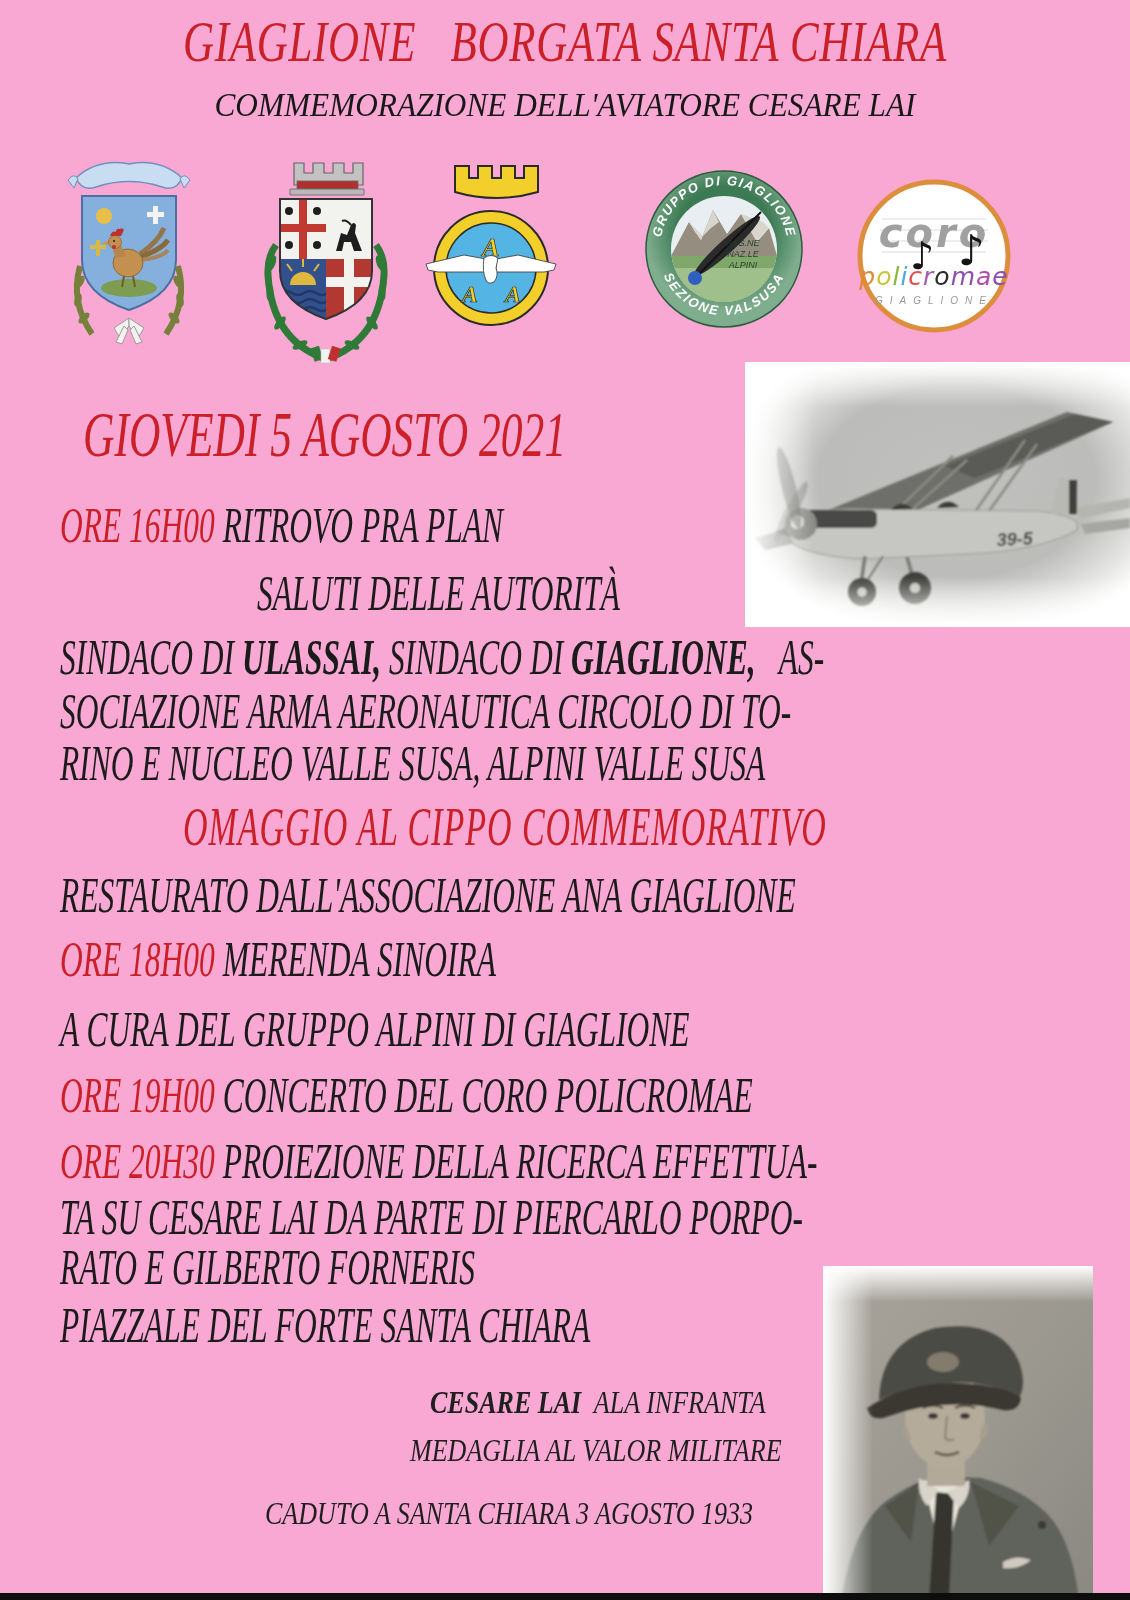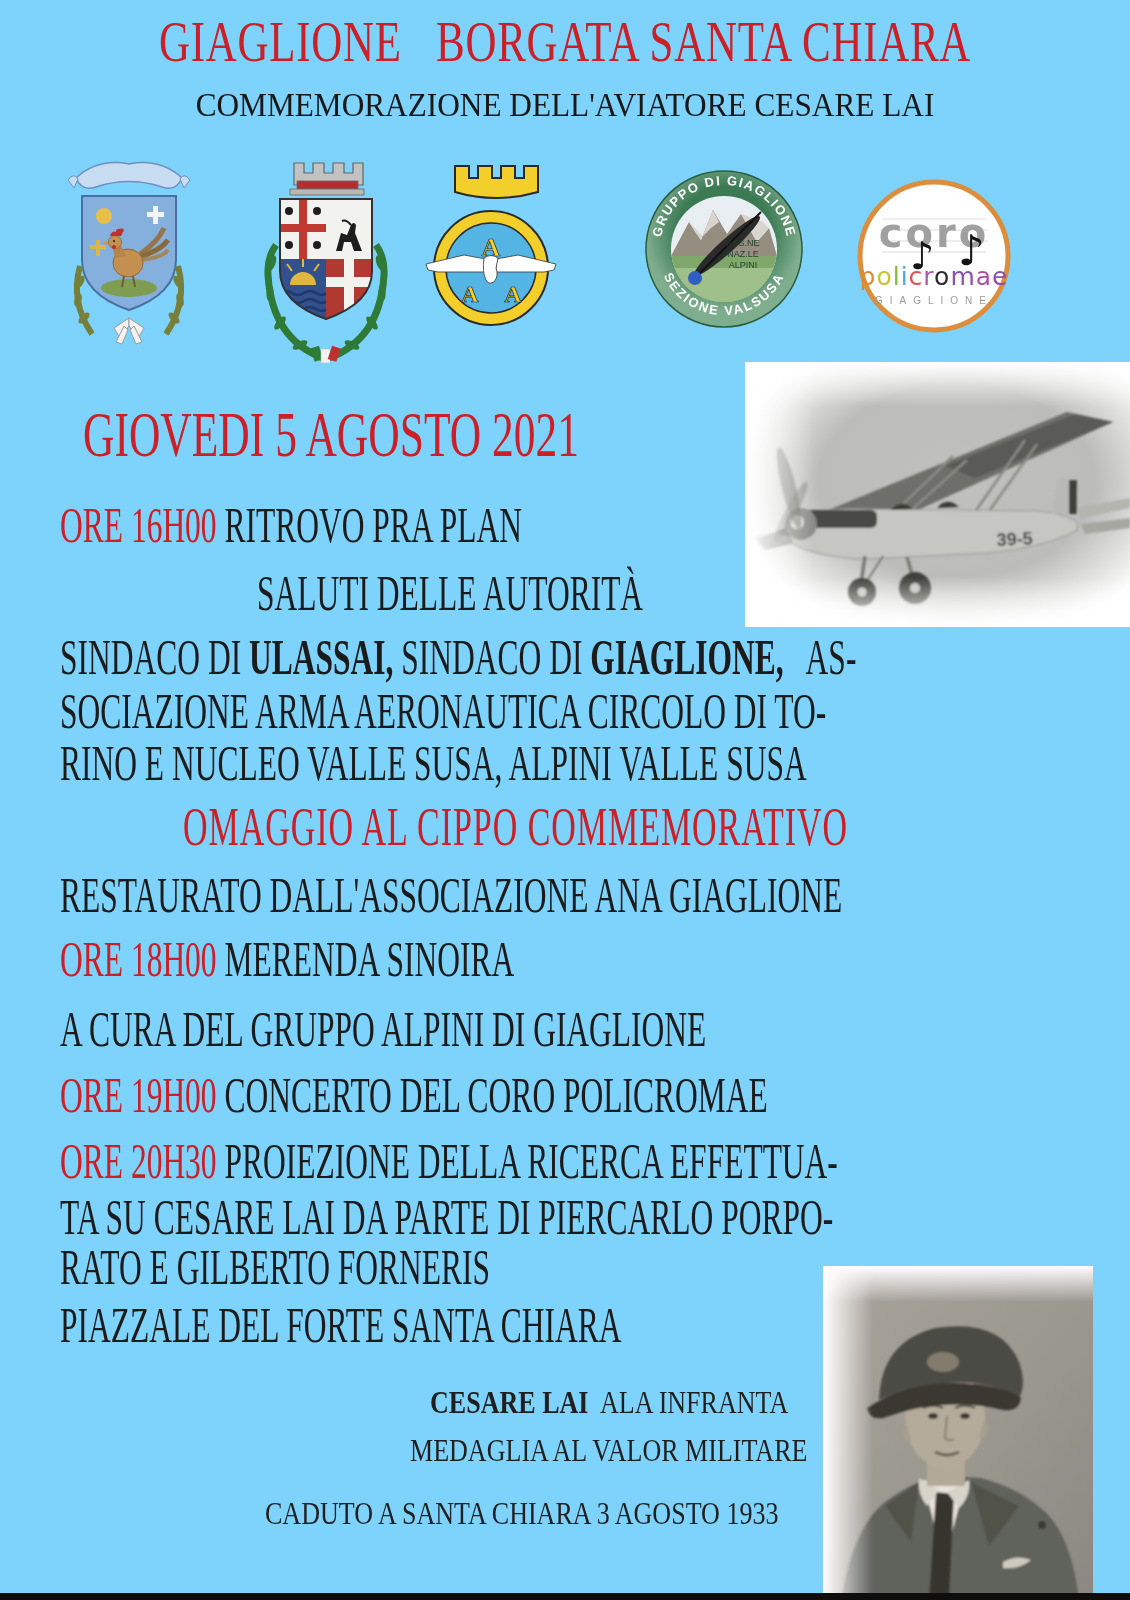--- a/index.html
+++ b/index.html
@@ -1,19 +1,19 @@
 <!DOCTYPE html>
 <html><head>
 <meta charset="utf-8">
 <style>
   html,body{margin:0;padding:0;background:#e8e8e8;}
   .poster{
     position:relative; width:1130px; height:1600px; margin:0 auto;
-    background:#7dd3fc; overflow:hidden;
-    font-family:"Liberation Serif", serif; color:#1b1b1b;
+    background:#f9a8d4; overflow:hidden;
+    font-family:"Liberation Serif", serif; color:#1b1b1b;font-style:italic;
   }
   
   .title{
     position:absolute; top:8px; left:0; width:100%; text-align:center;
     font-size:58px; color:#cb2027; white-space:pre; letter-spacing:1px;
     transform:scaleX(.74); transform-origin:50% 50%;
   }
   .subtitle{
     position:absolute; top:86px; left:0; width:100%; text-align:center;
     font-size:34px; color:#181818; white-space:pre;

